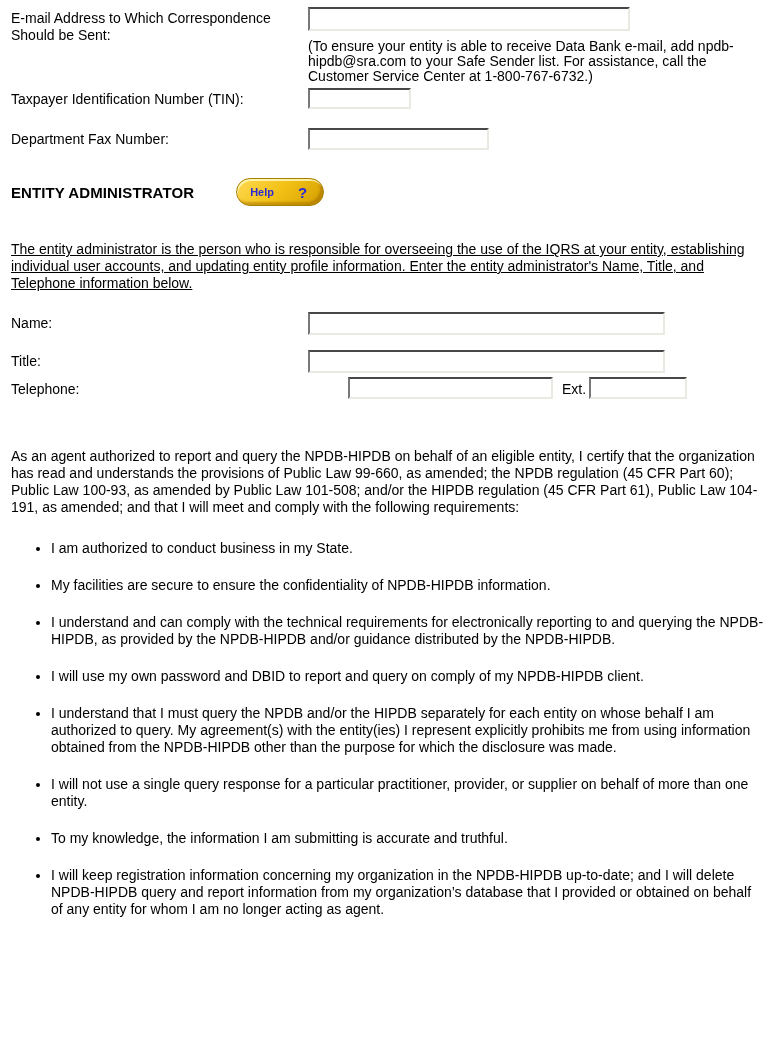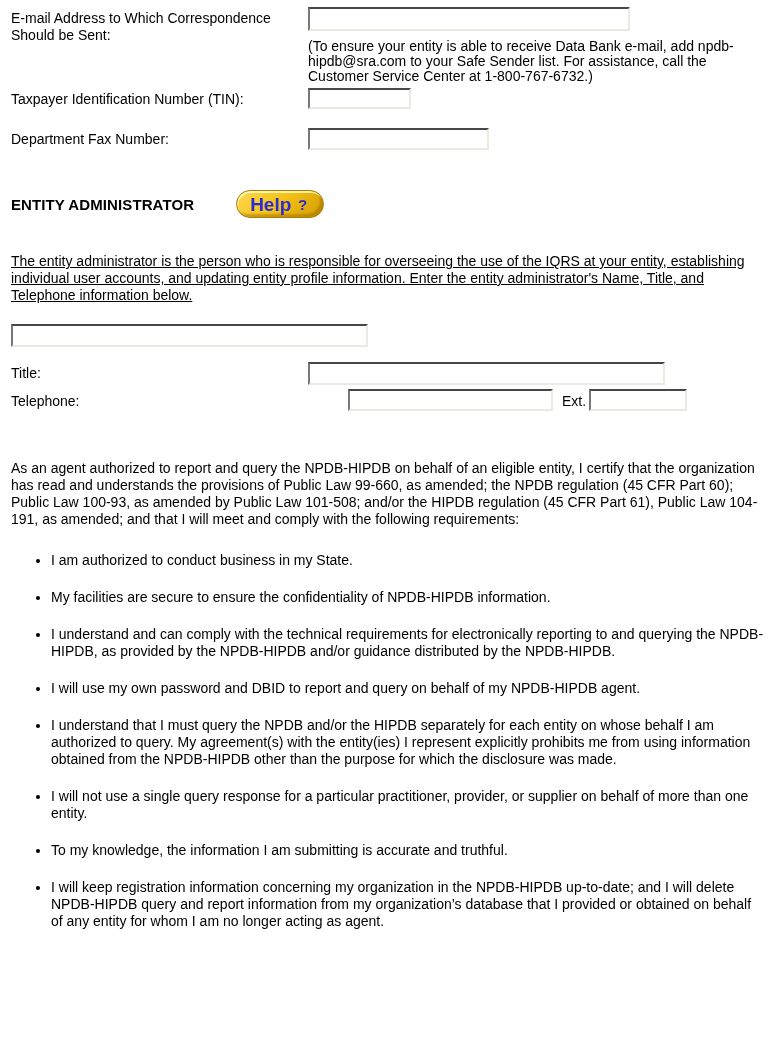--- a/index.html
+++ b/index.html
@@ -51,21 +51,21 @@
   .row-fax { margin-top: 19px; }
   .row-tin { margin-top: 4px; }
 
   h2.section-heading {
     font-size: 15px;
     font-weight: bold;
     letter-spacing: 0.1px;
   }
 
   .admin-heading-row {
-    margin-top: 40px;
+    margin-top: 28px;
     display: flex;
     align-items: center;
   }
   .admin-heading-row h2 { margin-right: 42px; }
 
   .help-button {
     width: 88px;
     height: 28px;
     border-radius: 14px;
     border: 1px solid var(--help-border);
@@ -73,21 +73,21 @@
     box-shadow: inset 1px 2px 0 rgba(255,255,210,0.75), inset -3px -3px 2px rgba(150,100,0,0.45);
     display: flex;
     align-items: center;
     justify-content: space-between;
     padding: 0 16px 0 13px;
     cursor: pointer;
     font-family: "Liberation Sans", sans-serif;
     font-weight: bold;
     color: var(--help-text);
   }
-  .help-button .help-label { font-size: 19px; }
+  .help-button .help-label { font-size: 11px; }
   .help-button .help-qmark { font-size: 15px; }
 
   .admin-desc { margin-top: 35px; width: 756px; text-decoration: underline; }
 
   .row-name  { margin-top: 20px; }
   .row-title { margin-top: 15px; }
   .row-phone { margin-top: 4px; align-items: center; gap: 40px; }
   .phone-group { display: flex; align-items: center; }
   .ext-label { margin-left: 9px; margin-right: 3px; padding-top: 2px; }
 
@@ -136,20 +136,21 @@
     <h2 class="section-heading">ENTITY ADMINISTRATOR</h2>
     <div class="help-button">
       <span class="help-label">Help</span>
       <span class="help-qmark">?</span>
     </div>
   </div>
 
   <p class="admin-desc">The entity administrator is the person who is responsible for overseeing the use of the IQRS at your entity, establishing individual user accounts, and updating entity profile information. Enter the entity administrator's Name, Title, and Telephone information below.</p>
 
   <div class="form-row row-name">
+    <div class="label-col">Name:</div>
     <div class="input-col">
       <input type="text" class="win-input input-name" value="" style="">
     </div>
   </div>
 
   <div class="form-row row-title">
     <div class="label-col">Title:</div>
     <div class="input-col">
       <input type="text" class="win-input input-title" value="" style="">
     </div>
@@ -164,20 +165,20 @@
     </div>
   </div>
 
 
   <p class="agent-cert">As an agent authorized to report and query the NPDB-HIPDB on behalf of an eligible entity, I certify that the organization has read and understands the provisions of Public Law 99-660, as amended; the NPDB regulation (45 CFR Part 60); Public Law 100-93, as amended by Public Law 101-508; and/or the HIPDB regulation (45 CFR Part 61), Public Law 104-191, as amended; and that I will meet and comply with the following requirements:</p>
 
   <ul class="req-list">
       <li>I am authorized to conduct business in my State.</li>
       <li>My facilities are secure to ensure the confidentiality of NPDB-HIPDB information.</li>
       <li>I understand and can comply with the technical requirements for electronically reporting to and querying the NPDB-HIPDB, as provided by the NPDB-HIPDB and/or guidance distributed by the NPDB-HIPDB.</li>
-      <li>I will use my own password and DBID to report and query on behalf of my NPDB-HIPDB agent.</li>
+      <li>I will use my own password and DBID to report and query on comply of my NPDB-HIPDB client.</li>
       <li>I understand that I must query the NPDB and/or the HIPDB separately for each entity on whose behalf I am authorized to query. My agreement(s) with the entity(ies) I represent explicitly prohibits me from using information obtained from the NPDB-HIPDB other than the purpose for which the disclosure was made.</li>
       <li>I will not use a single query response for a particular practitioner, provider, or supplier on behalf of more than one entity.</li>
       <li>To my knowledge, the information I am submitting is accurate and truthful.</li>
       <li>I will keep registration information concerning my organization in the NPDB-HIPDB up-to-date; and I will delete NPDB-HIPDB query and report information from my organization’s database that I provided or obtained on behalf of any entity for whom I am no longer acting as agent.</li>
     </ul>
 
 </div>
 
 </body></html>

